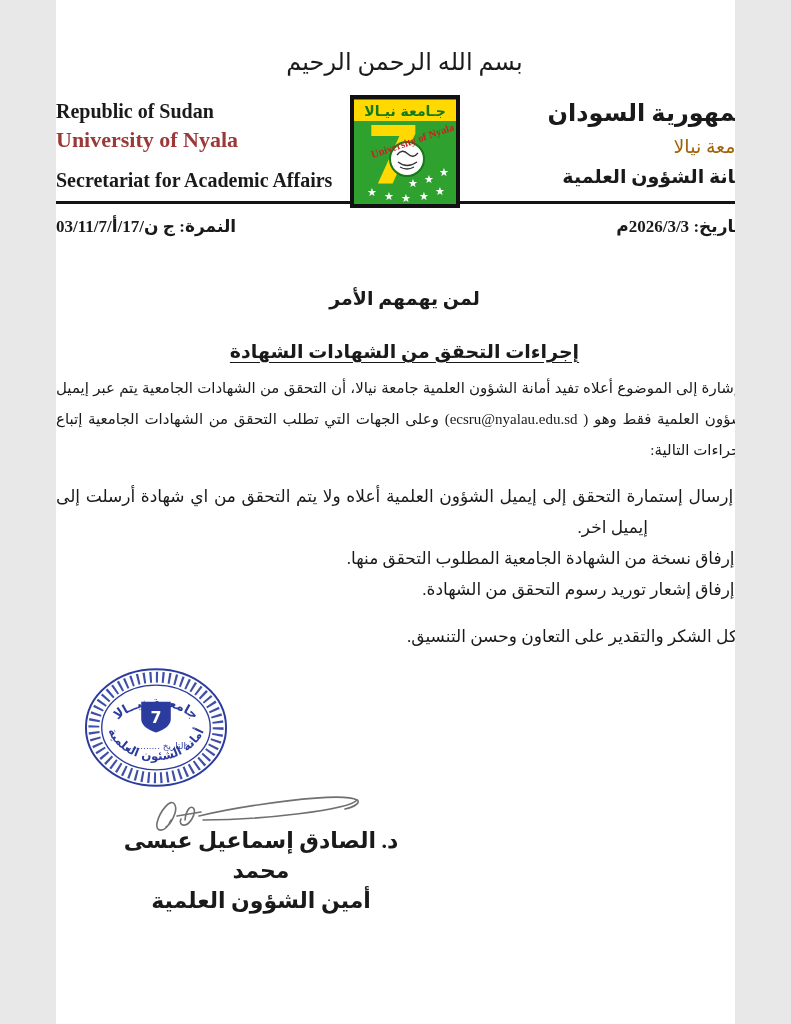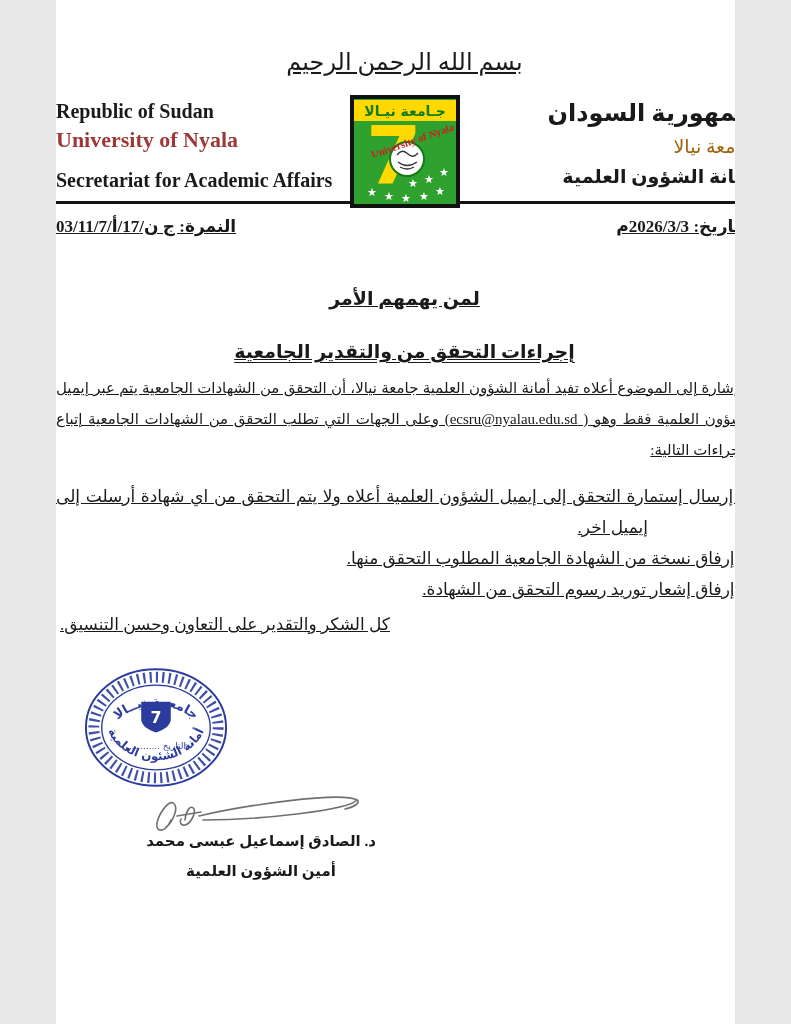--- a/index.html
+++ b/index.html
@@ -4,21 +4,20 @@
 <style>
   html,body{margin:0;padding:0;background:#e8e8e8;}
   .page{
     position:relative;
     width:679px;height:1024px;
     margin:0 auto;
     background:#ffffff;
     font-family:"Liberation Serif","DejaVu Sans",serif;
     color:#1a1a1a;
     overflow:hidden;
-    text-decoration:underline;
   }
   .content{position:relative;width:697px;margin:0 auto;padding-top:45px;}
   .bismillah{
     text-align:center;font-size:24px;direction:rtl;
     margin:0 0 0 0;height:34px;line-height:34px;
   }
   .header{position:relative;height:106px;margin-top:16px;}
   .hdr-left{position:absolute;left:0;top:4px;line-height:1.25;}
   .hdr-left .en1{font-weight:bold;font-size:20px;margin:0;}
   .hdr-left .en2{font-weight:bold;font-size:22px;color:#9b3938;margin:2px 0 14px 0;}
@@ -46,27 +45,27 @@
     direction:rtl;text-align:justify;font-size:15px;line-height:31px;
     margin-top:10px;text-indent:15px;
   }
   .list{direction:rtl;font-size:17px;line-height:31px;}
   .list .item{
     text-align:justify;
     padding-right:105px;text-indent:-105px;
     margin:0;
   }
   .closing{
-    direction:rtl;text-align:left;font-size:17px;line-height:31px;margin:4px;
+    direction:rtl;text-align:right;font-size:17px;line-height:31px;margin:16px;
   }
   .stamp{position:absolute;left:26px;top:666px;}
   .signature{position:absolute;left:85px;top:780px;}
   .signer{
     position:absolute;left:55px;top:826px;width:300px;
-    text-align:center;direction:rtl;font-weight:bold;font-size:15px;line-height:30px;
+    text-align:center;direction:rtl;font-weight:bold;font-size:22px;line-height:30px;
   }
 </style>
 </head>
 <body>
 
 <div class="page">
   <div class="content">
 
     <div class="bismillah">بسم الله الرحمن الرحيم</div>
 
@@ -110,21 +109,21 @@
 
     <hr class="divider">
 
     <div class="meta-row">
       <span>النمرة: ج ن/17/أ/03/11/7</span>
       <span>التاريخ: 2026/3/3م</span>
     </div>
 
     <div class="doc-title">لمن يهمهم الأمر</div>
 
-    <div class="doc-subject">إجراءات التحقق من والتقدير الجامعية</div>
+    <div class="doc-subject">إجراءات التحقق من الشهادات الشهادة</div>
 
     <p class="intro">إشارة إلى الموضوع أعلاه تفيد أمانة الشؤون العلمية جامعة نيالا، أن التحقق من الشهادات الجامعية يتم عبر إيميل الشؤون العلمية فقط وهو ( ecsru@nyalau.edu.sd) وعلى الجهات التي تطلب التحقق من الشهادات الجامعية إتباع الإجراءات التالية:</p>
 
     <div class="list">
       <p class="item">1- إرسال إستمارة التحقق إلى إيميل الشؤون العلمية أعلاه ولا يتم التحقق من اي شهادة أرسلت إلى إيميل اخر.</p>
       <p class="item">2- إرفاق نسخة من الشهادة الجامعية المطلوب التحقق منها.</p>
       <p class="item">4- إرفاق إشعار توريد رسوم التحقق من الشهادة.</p>
     </div>
 
     <p class="closing">كل الشكر والتقدير على التعاون وحسن التنسيق.</p>

